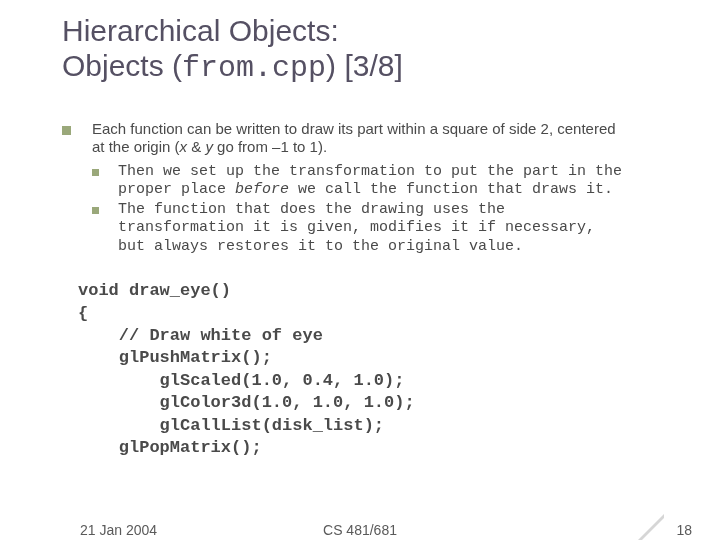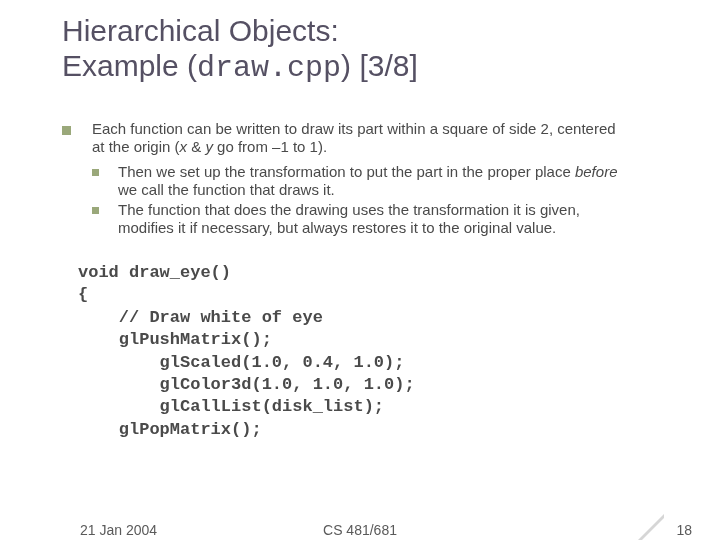--- a/index.html
+++ b/index.html
@@ -50,20 +50,21 @@
   .lvl1 .txt {
     flex: 1;
     font-size: 15px;
     line-height: 1.22;
     color: #4a4a4a;
   }
   .lvl1 .txt .ital { font-style: italic; }
   .lvl2-group {
     margin-left: 30px;
     margin-top: 4px;
+    font-family: Liberation Mono, monospace;
   }
   .lvl2 {
     display: flex;
     margin-bottom: 2px;
   }
   .lvl2 .bullet {
     flex: 0 0 26px;
     color: #9aa87a;
     font-size: 9px;
     padding-top: 4px;
@@ -132,21 +133,21 @@
     margin-top: 2px;
   }
 </style>
 </head>
 <body>
 
 <div class="slide">
 
   <div class="title">
     <span>Hierarchical Objects:</span><br>
-    <span>Example (</span><span class="mono">draw.cpp</span><span>) [3/8]</span>
+    <span>Objects (</span><span class="mono">from.cpp</span><span>) [3/8]</span>
   </div>
 
   <div class="body">
 
     <div class="lvl1">
       <div class="bullet"><span class="sq"></span></div>
       <div class="txt">
         <span>Each function can be written to draw its part within a square of side 2, centered at the origin (</span><span class="ital">x</span><span> &amp; </span><span class="ital">y</span><span> go from –1 to 1).</span>
       </div>
     </div>

